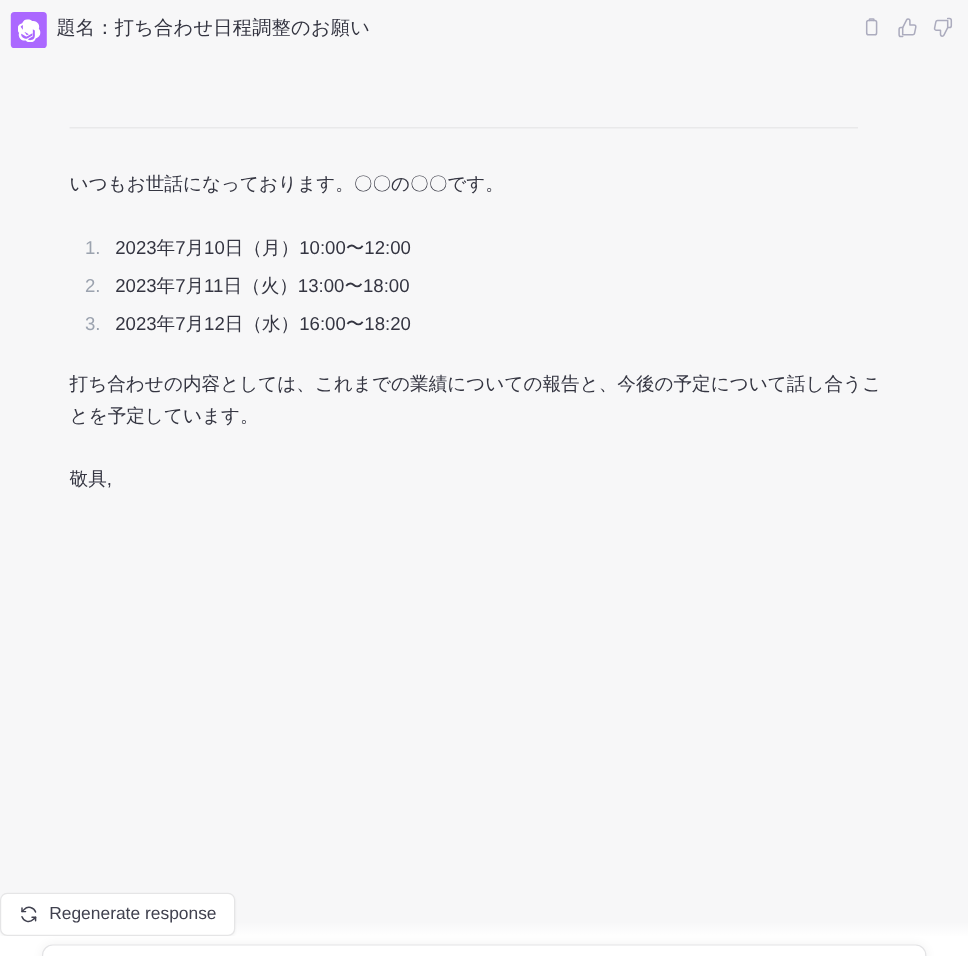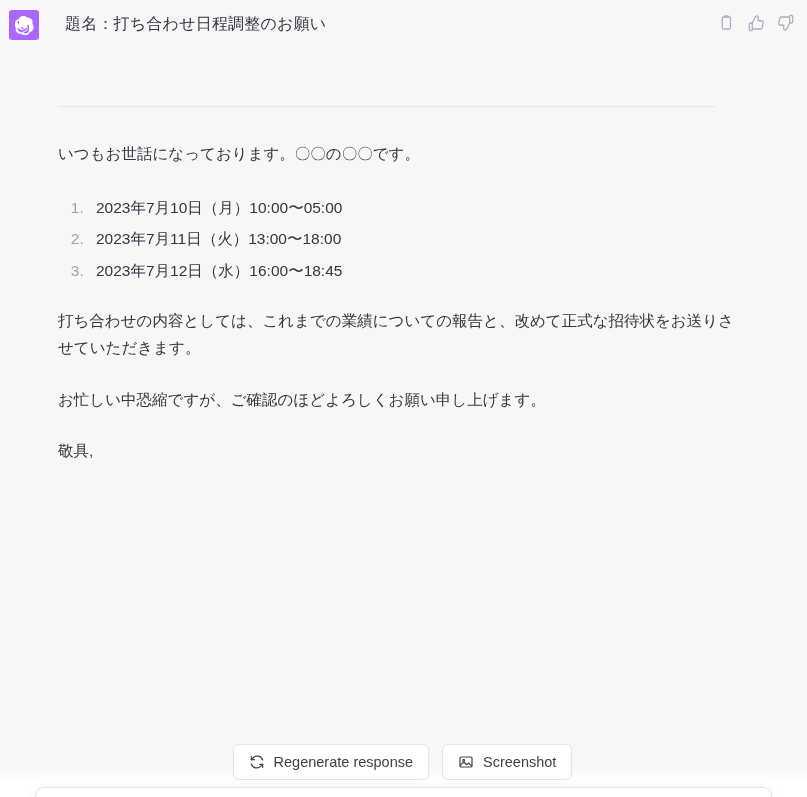--- a/index.html
+++ b/index.html
@@ -42,21 +42,21 @@
     align-items: center;
     justify-content: center;
   }
   .avatar svg { display: block; }
 
   .head-title {
     flex: 1 1 auto;
     font-size: 16px;
     line-height: 1.6;
     color: #343541;
-    padding-left: 26px;
+    padding-left: 8px;
     padding-top: 3px;
     letter-spacing: .2px;
   }
 
   .head-actions {
     flex: 0 0 auto;
     display: flex;
     align-items: center;
     gap: 12px;
     padding-right: 12px;
@@ -109,23 +109,23 @@
   }
   .prose ol li::marker {
     color: #9ca3af;
   }
 
   
   .bottom-bar {
     position: absolute;
     left: 0;
     bottom: 17px;
-    width: 805px;
-    display: flex;
-    justify-content: center;
+    width: 693px;
+    display: flex;
+    justify-content: space-between;
     align-items: center;
     gap: 13px;
     pointer-events: none;
   }
   .bar-btn {
     pointer-events: auto;
     display: inline-flex;
     align-items: center;
     gap: 9px;
     background: #ffffff;
@@ -208,27 +208,26 @@
     </div>
   </div>
 
   <div class="msg-body">
     <div class="divider"></div>
 
     <div class="prose">
       <p>いつもお世話になっております。〇〇の〇〇です。</p>
 
       <ol>
-        <li>2023年7月10日（月）10:00〜05:00</li>
+        <li>2023年7月10日（月）10:00〜12:00</li>
         <li>2023年7月11日（火）13:00〜18:00</li>
-        <li>2023年7月12日（水）16:00〜18:45</li>
+        <li>2023年7月12日（水）16:00〜18:20</li>
       </ol>
 
-      <p>打ち合わせの内容としては、これまでの業績についての報告と、改めて正式な招待状をお送りさせていただきます。</p>
-      <p>お忙しい中恐縮ですが、ご確認のほどよろしくお願い申し上げます。</p>
+      <p>打ち合わせの内容としては、これまでの業績についての報告と、今後の予定について話し合うことを予定しています。</p>
       <p>敬具,</p>
 
     </div>
   </div>
 </div>
 
 <div class="fade-top"></div>
 
 <div class="bottom-bar">
   <button class="bar-btn">
@@ -236,27 +235,17 @@
       <svg viewBox="0 0 24 24" fill="none" stroke="currentColor" stroke-width="1.8" stroke-linecap="round" stroke-linejoin="round">
         <path d="M20.5 9A8.5 8.5 0 0 0 6.2 5.8L3.5 8.3"></path>
         <path d="M3.5 4v4.5H8"></path>
         <path d="M3.5 15a8.5 8.5 0 0 0 14.3 3.2l2.7-2.5"></path>
         <path d="M20.5 20v-4.5H16"></path>
       </svg>
     </span>
     <span>Regenerate response</span>
   </button>
 
-  <button class="bar-btn">
-    <span>
-      <svg viewBox="0 0 24 24" fill="none" stroke="currentColor" stroke-width="1.8" stroke-linecap="round" stroke-linejoin="round">
-        <rect x="3" y="4.5" width="18" height="15" rx="2"></rect>
-        <circle cx="8.5" cy="9.5" r="1.4"></circle>
-        <path d="M3.5 17l5-5 4 4 3-2.5 5 4"></path>
-      </svg>
-    </span>
-    <span>Screenshot</span>
-  </button>
 </div>
 
 <div class="footer">
   <div class="composer-peek"></div>
 </div>
 
 </body></html>

